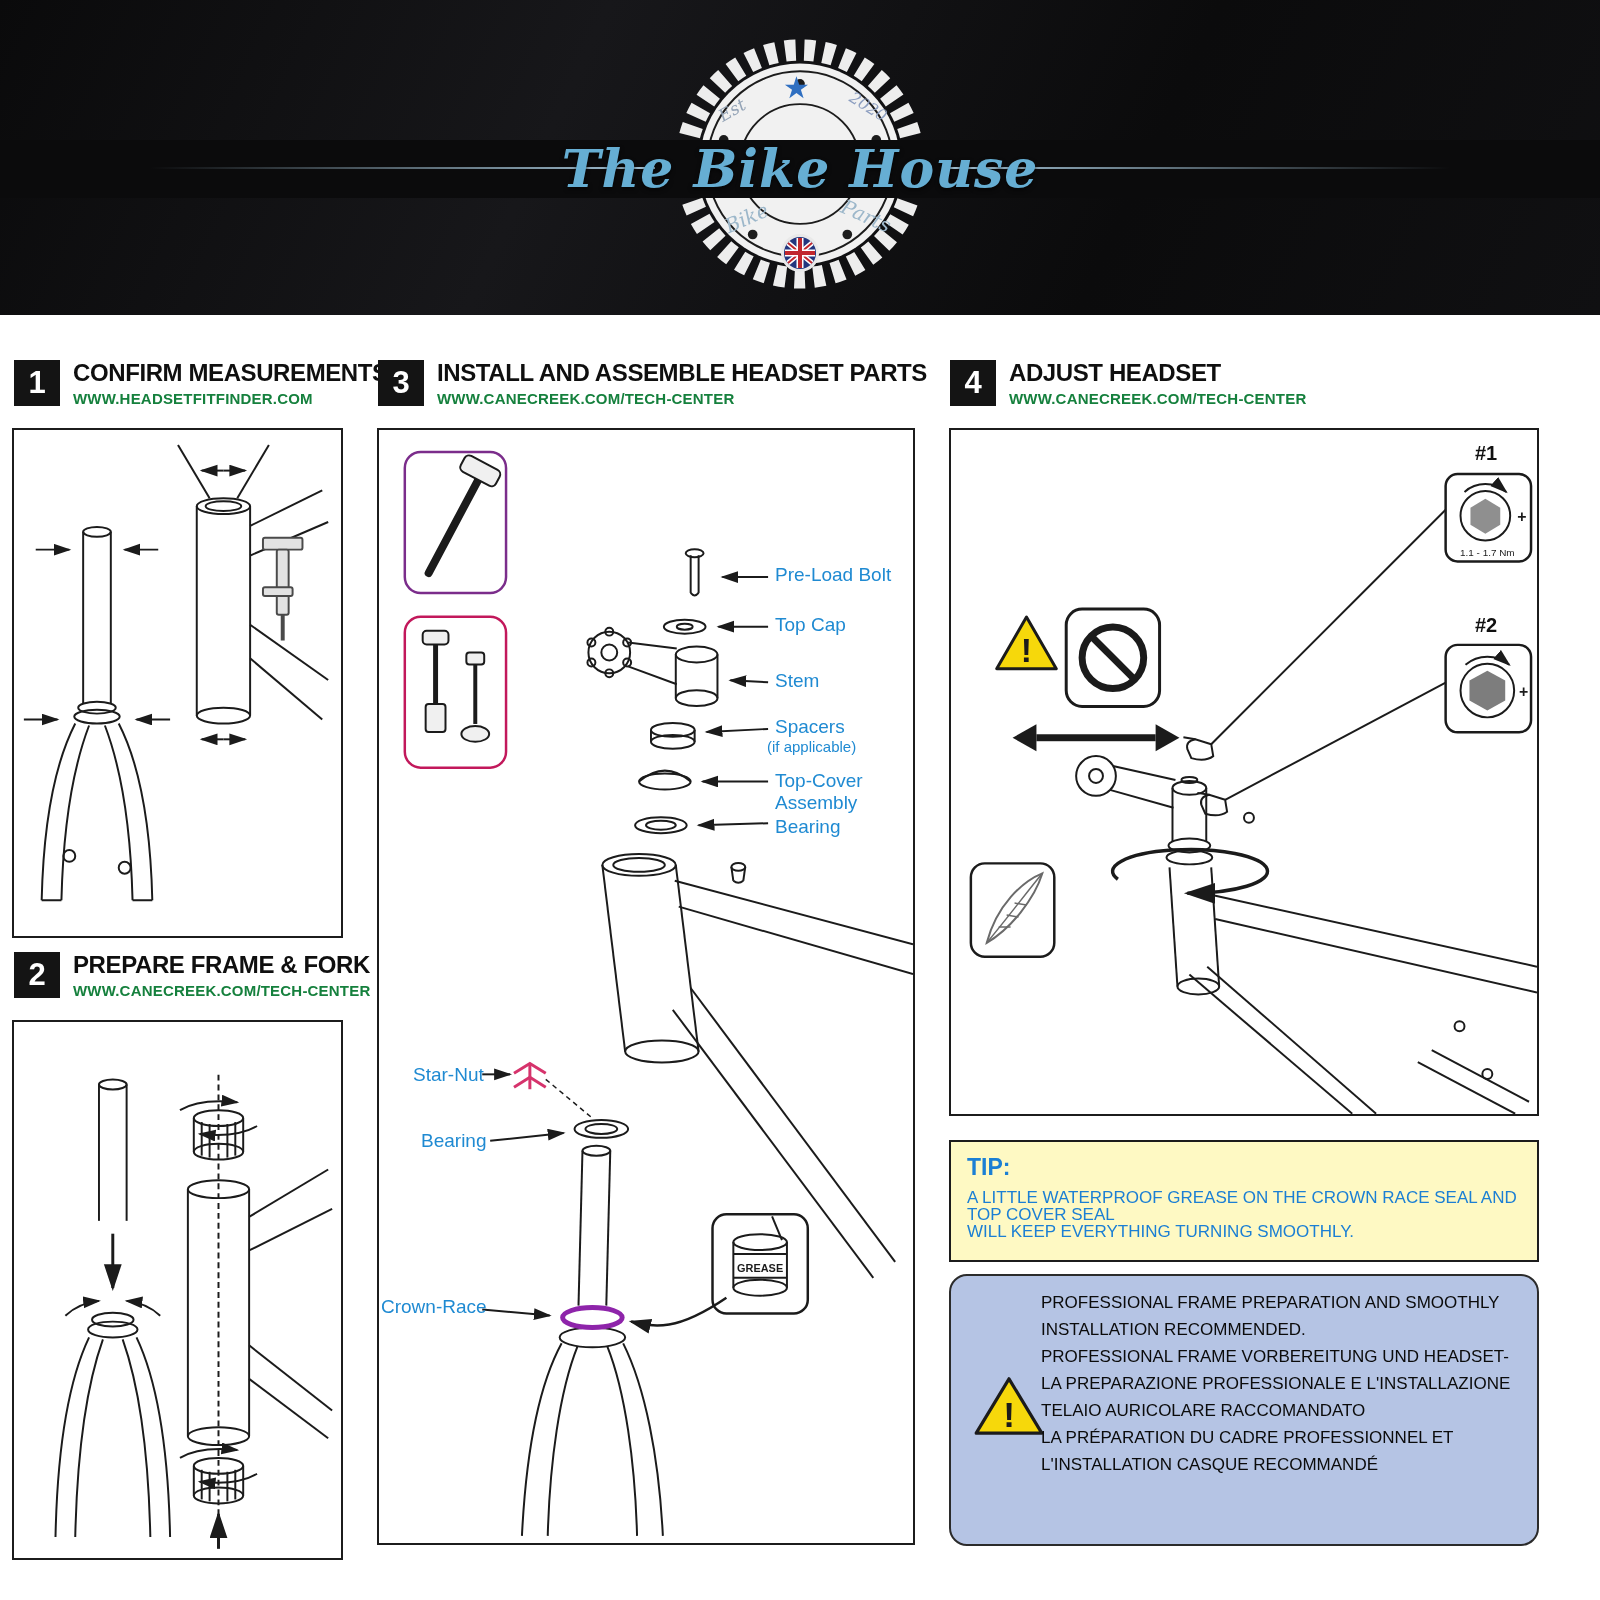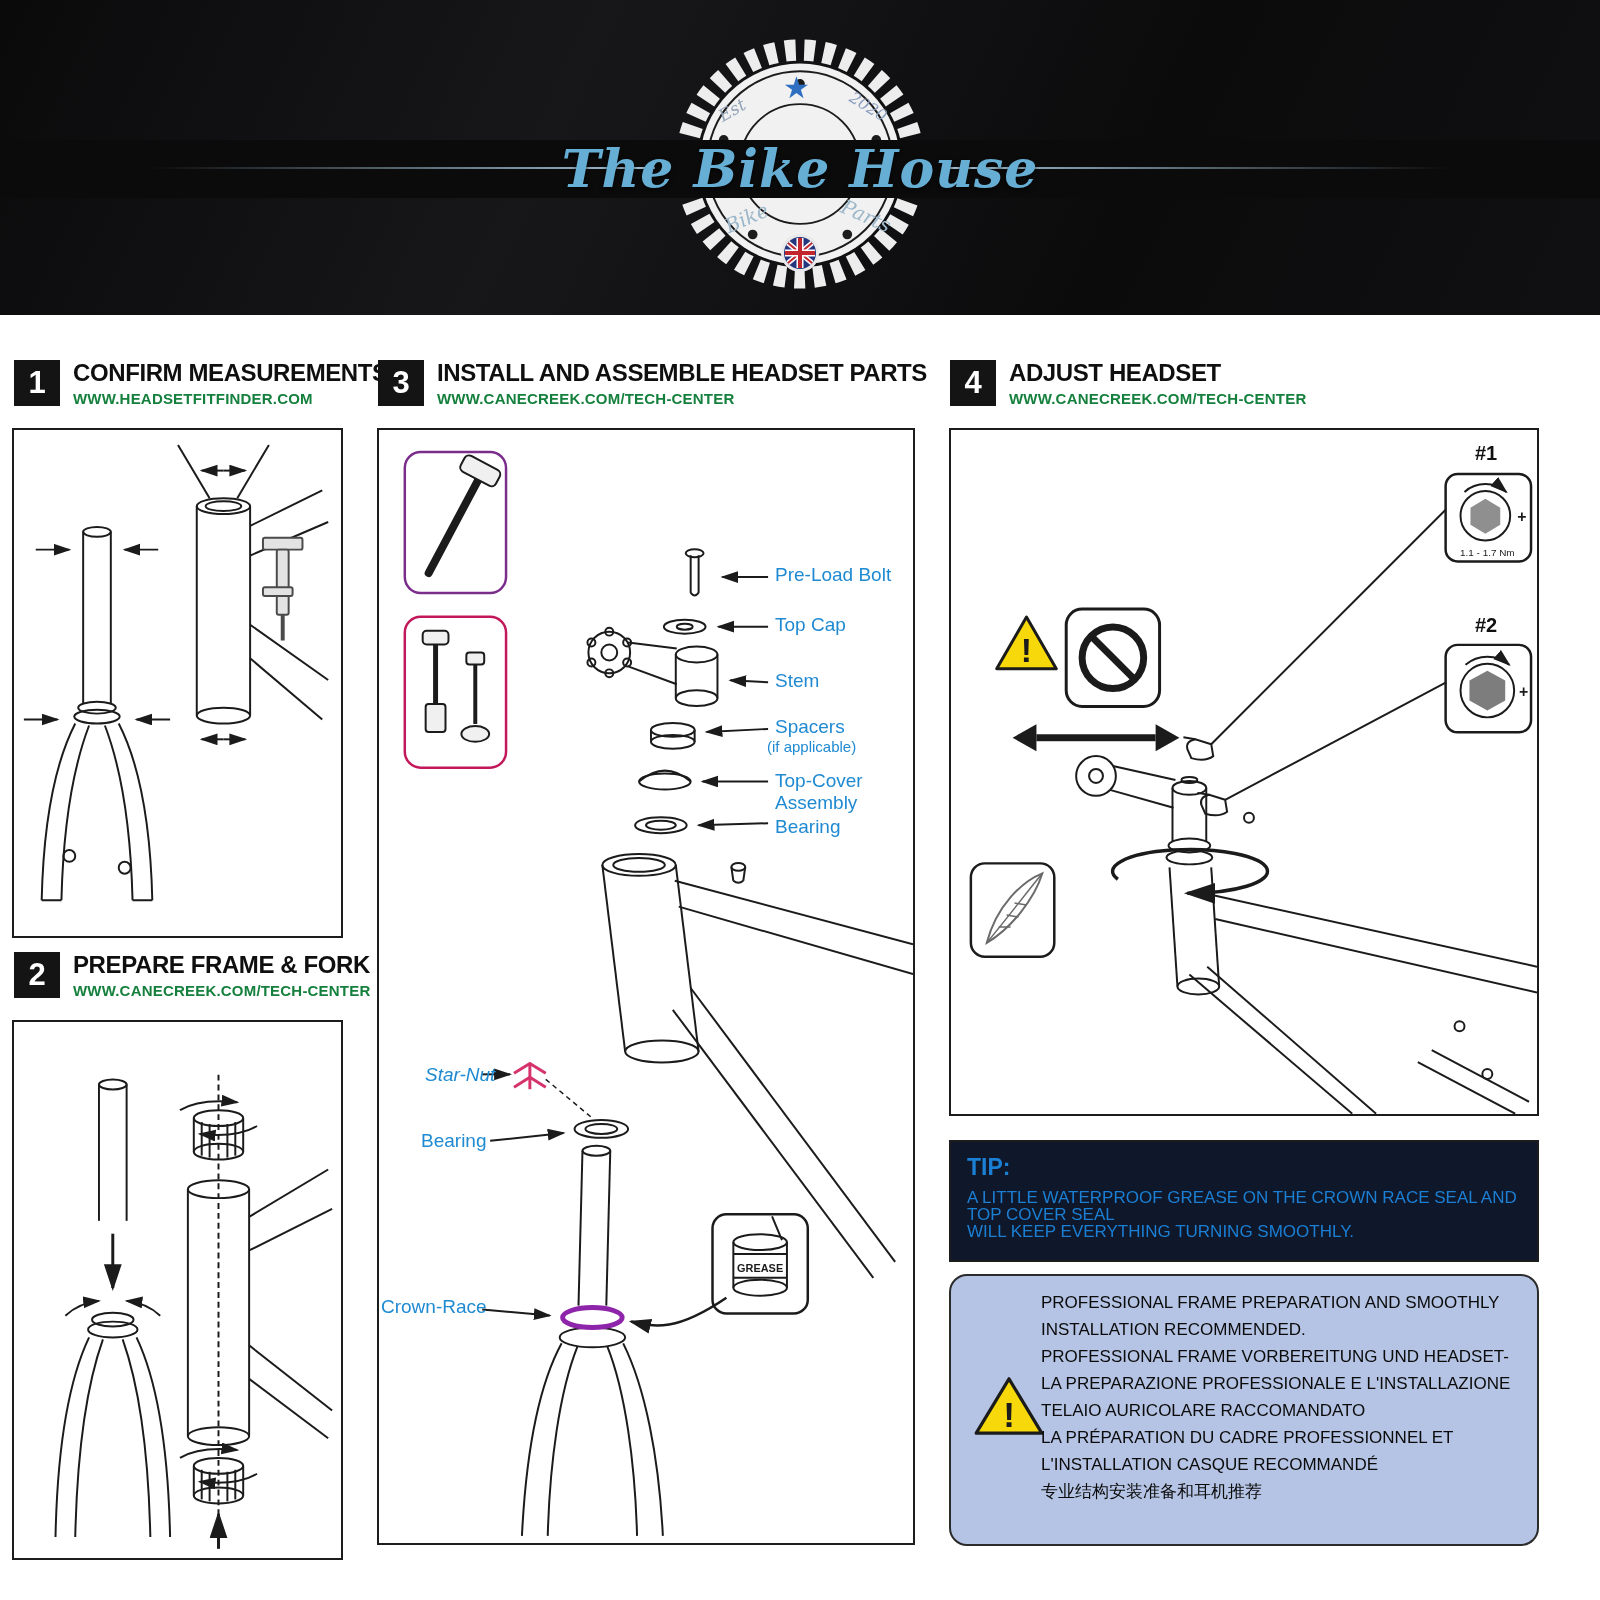--- a/index.html
+++ b/index.html
@@ -36,21 +36,21 @@
   .panel{position:absolute;border:2px solid #1c1c1c;background:#fff;}
   .panel>svg{display:block;width:100%;height:100%;}
   svg text{font-family:"Liberation Sans",sans-serif;}
 
   .p3label{position:absolute;color:var(--label-blue,#1f8ad2);font-size:19px;white-space:nowrap;}
   .p3label.small{font-size:15px;}
   .p4tool{position:absolute;font-size:20px;font-weight:bold;color:#101010;}
 
   
   .tip-box{position:absolute;left:949px;top:1140px;width:590px;height:122px;border:2px solid #1c1c1c;
-    background:#0f172a;padding:12px 16px;}
+    background:#fef9c3;padding:12px 16px;}
   .tip-heading{color:var(--tip-blue,#1b7fd4);font-size:23px;font-weight:bold;margin-bottom:8px;}
   .tip-line{color:var(--tip-blue,#1b7fd4);font-size:17px;line-height:17px;}
   .advisory{position:absolute;left:949px;top:1274px;width:590px;height:272px;
     background:var(--advisory-bg,#b5c4e4);border:2px solid #2b2b2b;border-radius:18px;}
   .adv-tri{position:absolute;left:22px;top:98px;width:72px;height:64px;}
   .adv-text{position:absolute;left:90px;top:13px;width:492px;}
   .adv-line{font-size:17px;line-height:27px;color:#0b0b0b;}
 </style>
 </head>
 <body>
@@ -338,21 +338,21 @@
     </svg>
 
     <div class="p3label" style="left:396px;top:134px;">Pre-Load Bolt</div>
     <div class="p3label" style="left:396px;top:184px;">Top Cap</div>
     <div class="p3label" style="left:396px;top:240px;">Stem</div>
     <div class="p3label" style="left:396px;top:286px;">Spacers</div>
     <div class="p3label small" style="left:388px;top:308px;">(if applicable)</div>
     <div class="p3label" style="left:396px;top:340px;">Top-Cover</div>
     <div class="p3label" style="left:396px;top:362px;">Assembly</div>
     <div class="p3label" style="left:396px;top:386px;">Bearing</div>
-    <div class="p3label" style="left:46px;top:634px;font-style:italic;">Star-Nut</div>
+    <div class="p3label" style="left:34px;top:634px;">Star-Nut</div>
     <div class="p3label" style="left:42px;top:700px;">Bearing</div>
     <div class="p3label" style="left:2px;top:866px;">Crown-Race</div>
   </div>
 
   <div class="panel" style="left:949px;top:428px;width:590px;height:688px;">
     <svg viewBox="0 0 590 688">
       <defs>
         <marker id="ah4" markerWidth="10" markerHeight="8" refX="8" refY="3" orient="auto">
           <path d="M0,0L9,3L0,6Z" fill="#1b1b1b"></path>
         </marker>
@@ -444,17 +444,16 @@
       <text x="45" y="66" text-anchor="middle" font-size="44" font-weight="bold" fill="#1b1b1b">!</text>
     </svg>
     <div class="adv-text">
       <div class="adv-line">PROFESSIONAL FRAME PREPARATION AND SMOOTHLY</div>
       <div class="adv-line">INSTALLATION RECOMMENDED.</div>
       <div class="adv-line">PROFESSIONAL FRAME VORBEREITUNG UND HEADSET-</div>
       <div class="adv-line">LA PREPARAZIONE PROFESSIONALE E L'INSTALLAZIONE</div>
       <div class="adv-line">TELAIO AURICOLARE RACCOMANDATO</div>
       <div class="adv-line">LA PRÉPARATION DU CADRE PROFESSIONNEL ET</div>
       <div class="adv-line">L'INSTALLATION CASQUE RECOMMANDÉ</div>
-      <div class="adv-line">专业结构安装准备和耳机推荐</div>
     </div>
   </div>
 
 </div>
 
 </body></html>

